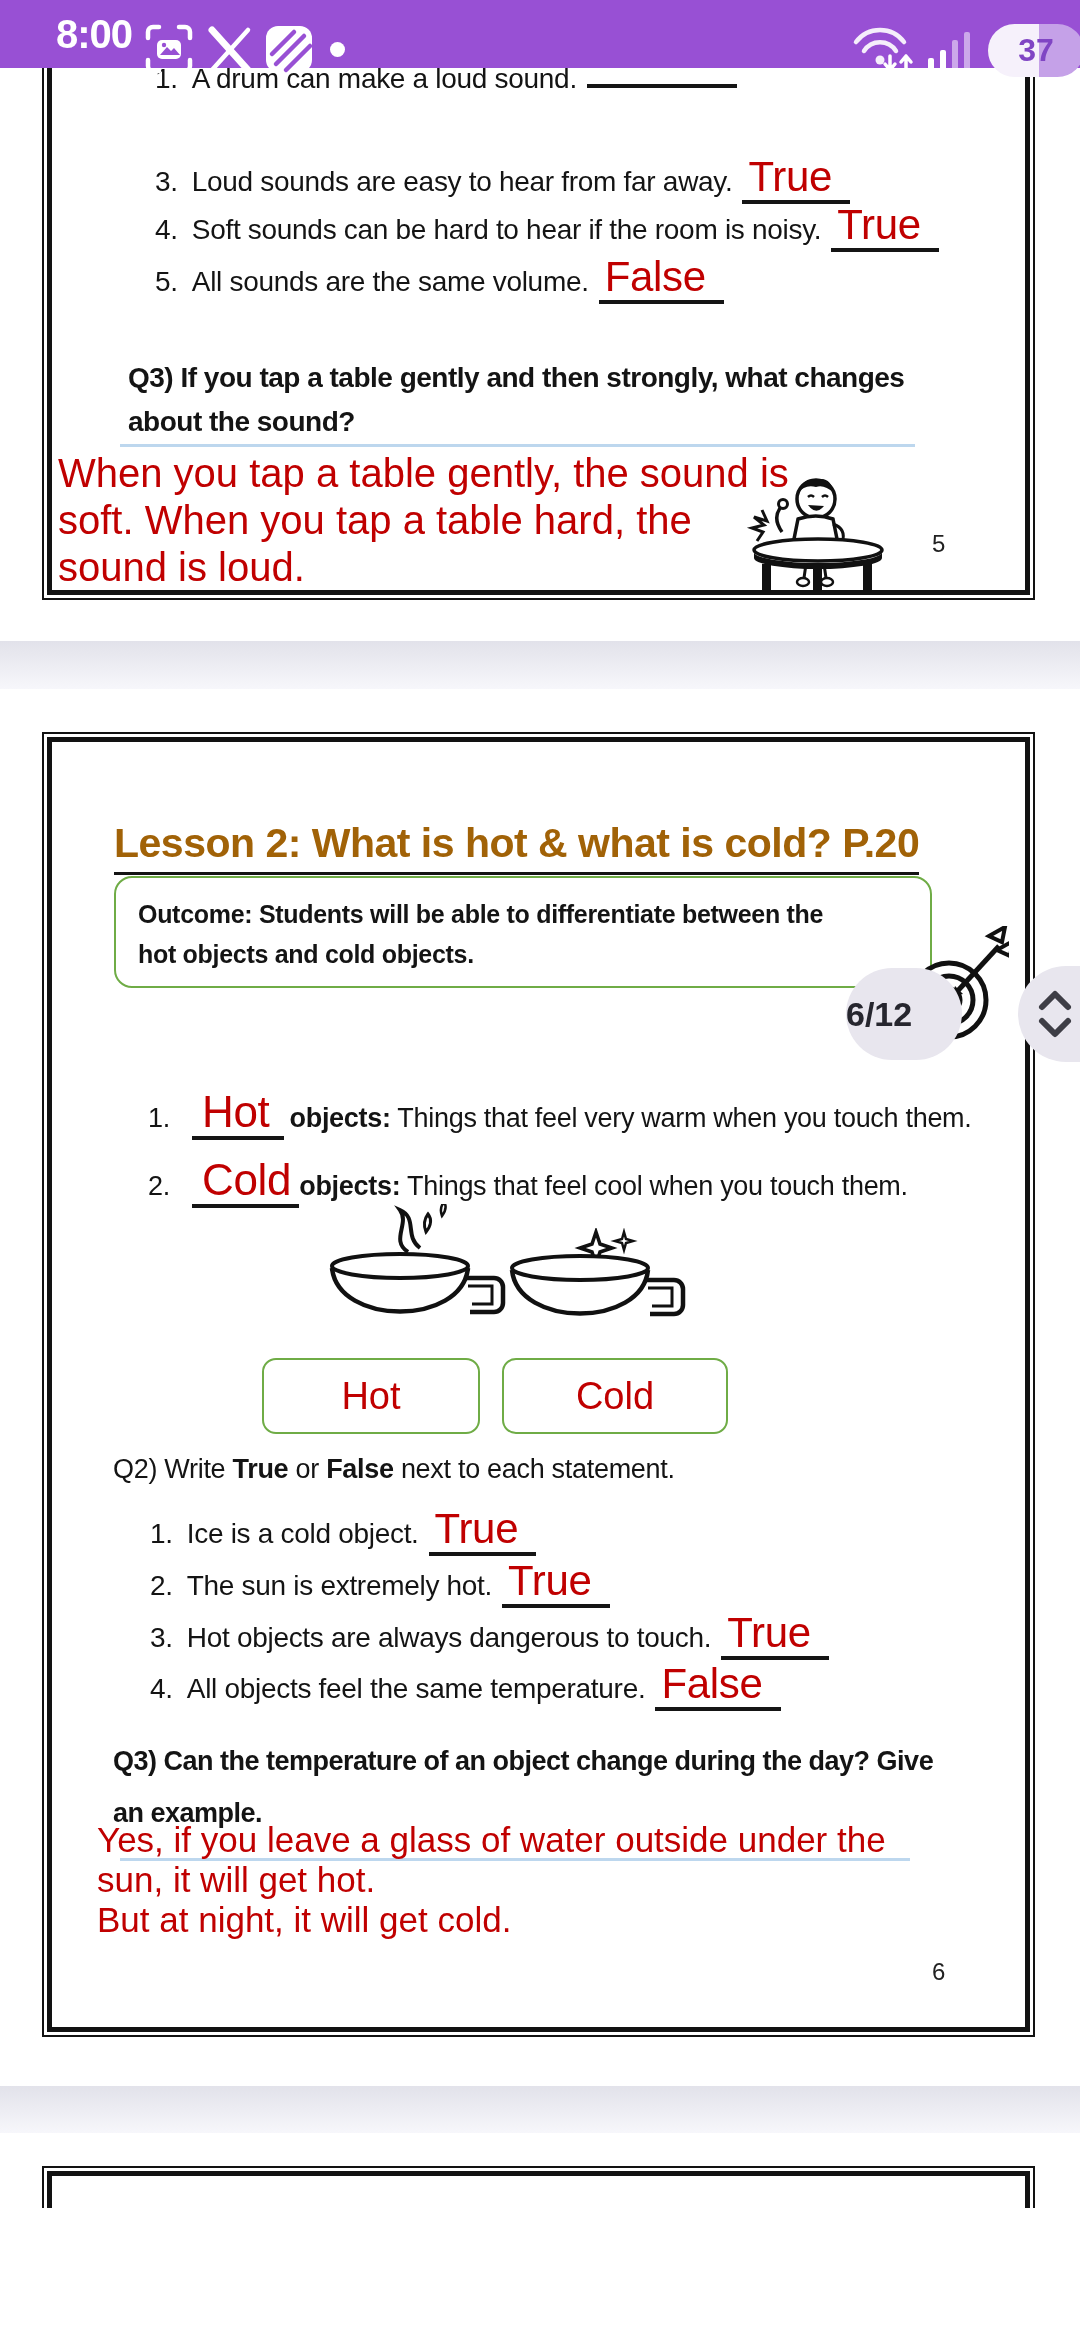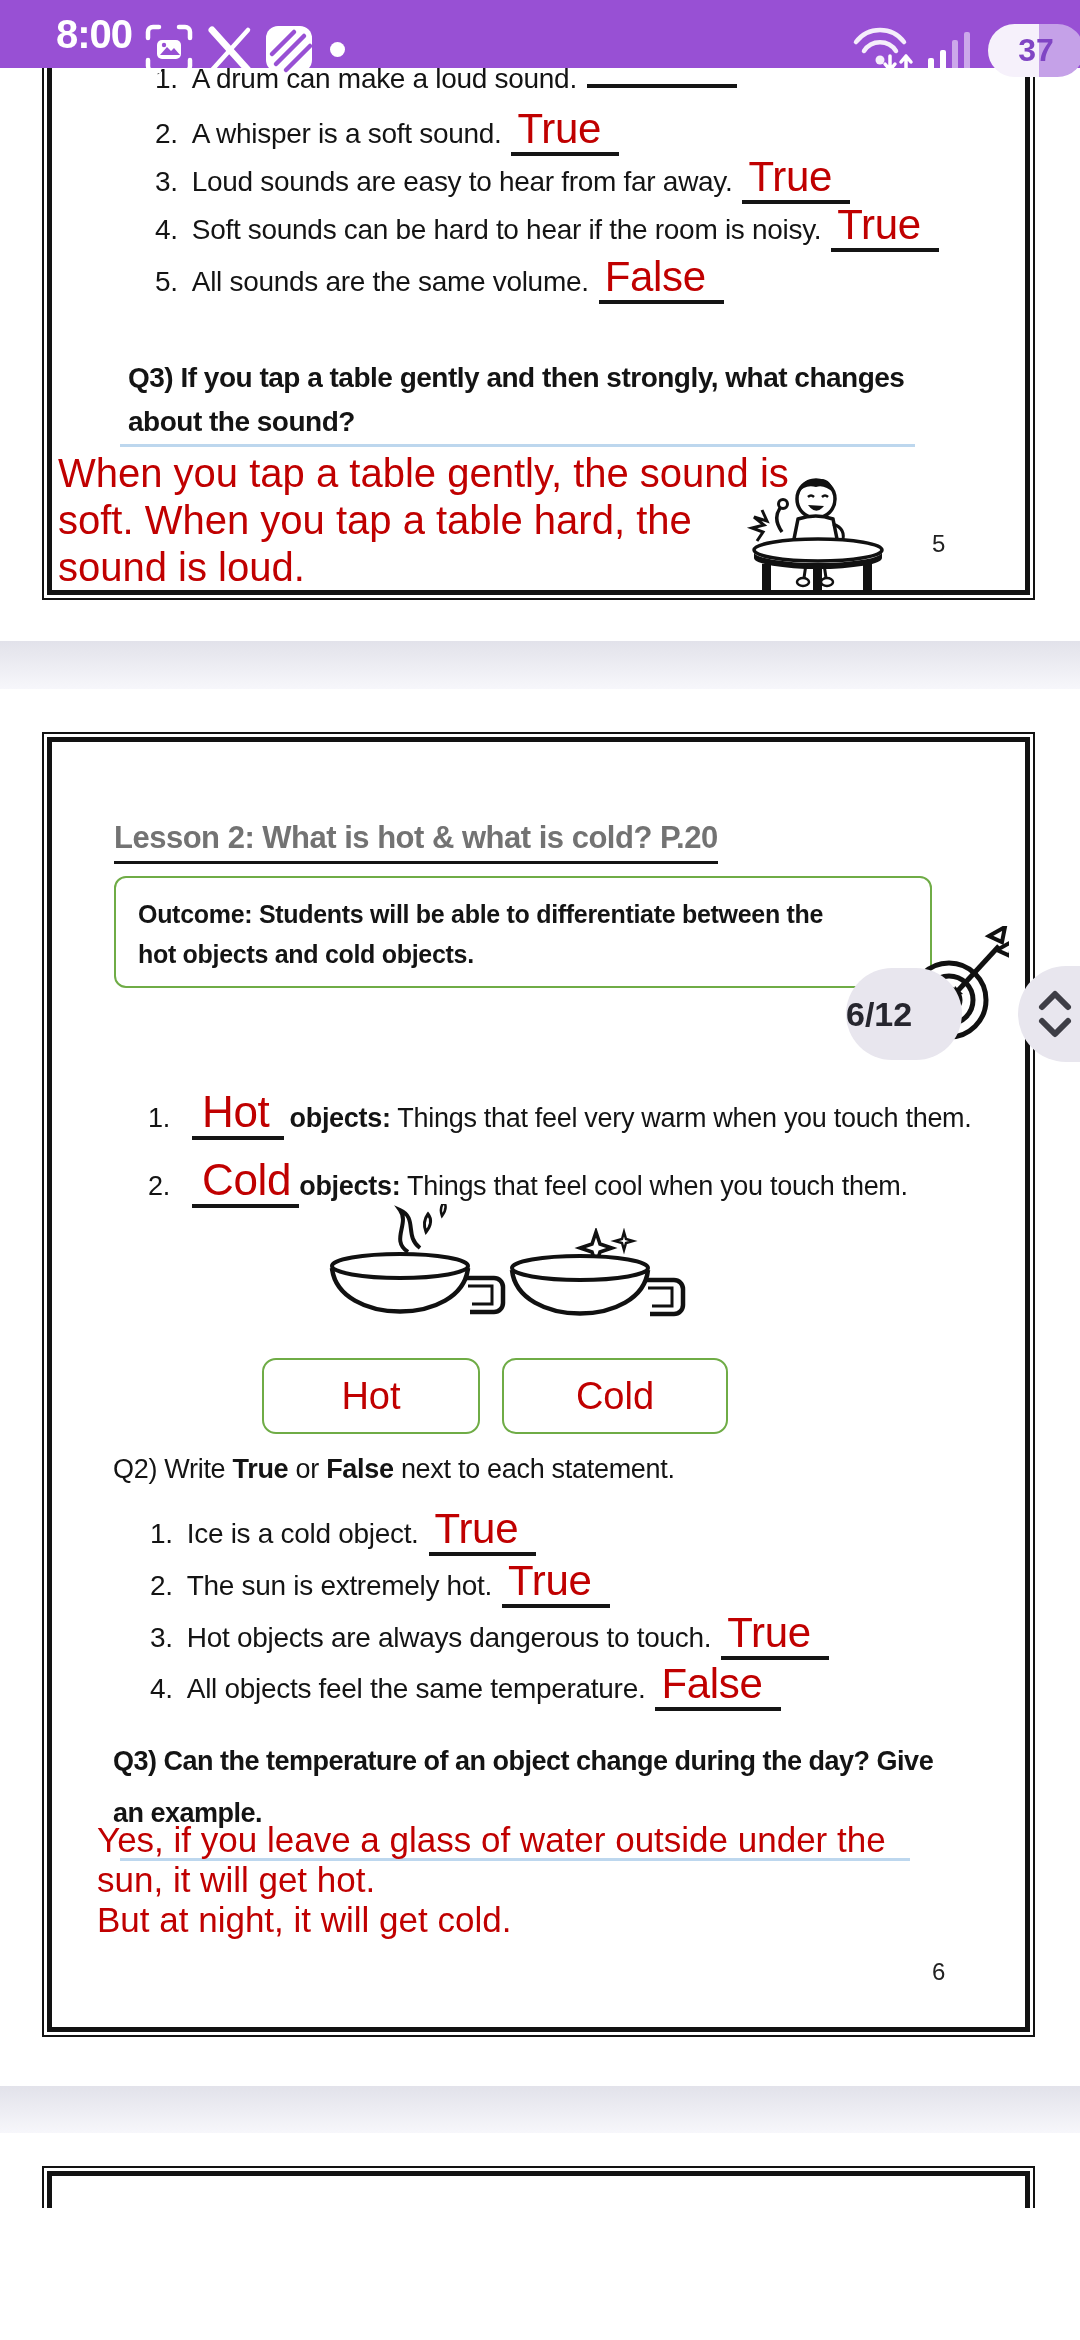--- a/index.html
+++ b/index.html
@@ -25,21 +25,21 @@
   .ans  { color:#C00000; font-size:42px; line-height:1; display:inline-block;
           border-bottom:4px solid #151515; padding:0 18px 2px 6px; margin-left:10px; }
   .ansQ1{ color:#C00000; font-size:44px; line-height:1; display:inline-block;
           border-bottom:4px solid #151515; padding:0 14px 2px 10px; margin:0 6px 0 8px; }
   .blank{ display:inline-block; width:150px; height:34px; border-bottom:4px solid #151515; margin-left:10px; }
 
   .red-big  { color:#C00000; font-size:40px; line-height:47px; white-space:nowrap; }
   .red-med  { color:#C00000; font-size:35px; line-height:40px; white-space:nowrap; }
   .blue-line{ position:absolute; height:3px; background:#BDD7EE; }
 
-  .title { font-size:31px; font-weight:700; color:#737373; letter-spacing:-0.5px;
+  .title { font-size:41px; font-weight:700; color:#a16207; letter-spacing:-0.5px;
            border-bottom:3px solid #141414; padding-bottom:5px; white-space:nowrap; }
 
   .outcome-box { position:absolute; border:2.5px solid #6FAC46; border-radius:18px; background:#fff; }
   .outcome-box div { font-size:25px; font-weight:700; color:#141414; letter-spacing:-0.3px;
                      line-height:40px; white-space:nowrap; }
 
   .cup-btn { position:absolute; border:2.5px solid #6FAC46; border-radius:14px; background:#fff;
              display:flex; align-items:center; justify-content:center; }
   .cup-btn span { color:#C00000; font-size:38px; }
 
@@ -74,23 +74,20 @@
 <div class="gap-band" style="top:2086px; height:47px;"></div>
 
 <div class="page-card" style="left:47px; top:-85px; width:983px; height:680px;"></div>
 <div class="page-card" style="left:47px; top:737px; width:983px; height:1295px;"></div>
 <div class="page-card" style="left:47px; top:2171px; width:983px; height:260px;"></div>
 
 <div class="content">
 
   <div class="abs wk" style="left:155px; top:54px;">
     <span class="num">1.</span><span>A drum can make a loud sound.</span><span class="blank"></span>
-  </div>
-  <div class="abs wk" style="left:155px; top:108px;">
-    <span class="num">2.</span><span>A whisper is a soft sound.</span><span class="ans">True</span>
   </div>
   <div class="abs wk" style="left:155px; top:156px;">
     <span class="num">3.</span><span>Loud sounds are easy to hear from far away.</span><span class="ans">True</span>
   </div>
   <div class="abs wk" style="left:155px; top:204px;">
     <span class="num">4.</span><span>Soft sounds can be hard to hear if the room is noisy.</span><span class="ans">True</span>
   </div>
   <div class="abs wk" style="left:155px; top:256px;">
     <span class="num">5.</span><span>All sounds are the same volume.</span><span class="ans">False</span>
   </div>
@@ -123,21 +120,21 @@
     <rect x="121" y="90" width="9" height="28" fill="#111"></rect>
     <path d="M64,90 l-2,14 M82,90 l2,14" stroke="#111" stroke-width="3" fill="none"></path>
     <ellipse cx="61" cy="108" rx="6" ry="4" fill="none" stroke="#111" stroke-width="2.5"></ellipse>
     <ellipse cx="85" cy="108" rx="6" ry="4" fill="none" stroke="#111" stroke-width="2.5"></ellipse>
   </svg>
 
   <div class="abs pgnum" style="left:932px; top:530px;">5</div>
 
   <div class="abs title" style="left:114px; top:820px;">Lesson 2: What is hot &amp; what is cold? P.20</div>
 
-  <div class="outcome-box" style="left:114px; top:876px; width:818px; height:112px; padding:16px 0 0 22px;border-radius:12px;">
+  <div class="outcome-box" style="left:114px; top:876px; width:818px; height:112px; padding:16px 0 0 22px;">
     <div>Outcome: Students will be able to differentiate between the</div>
     <div>hot objects and cold objects.</div>
   </div>
 
   <svg class="abs" style="left:905px; top:926px; z-index:3;" width="104" height="122" viewBox="0 0 104 122">
     <circle cx="44" cy="74" r="37" fill="#fff" stroke="#111" stroke-width="5"></circle>
     <circle cx="44" cy="74" r="24" fill="#fff" stroke="#111" stroke-width="5"></circle>
     <circle cx="44" cy="74" r="11" fill="#fff" stroke="#111" stroke-width="5"></circle>
     <path d="M94,20 L48,70" stroke="#111" stroke-width="5" fill="none"></path>
     <path d="M48,70 l10,-2 -8,-8 z" fill="#111"></path>

